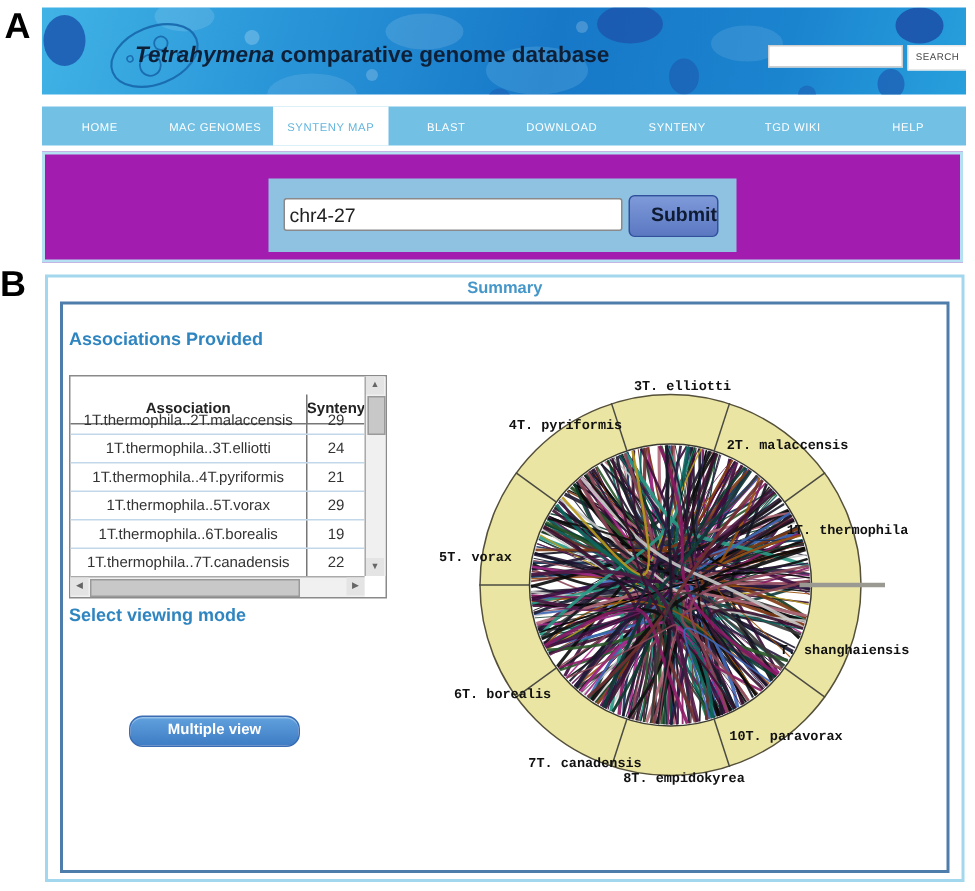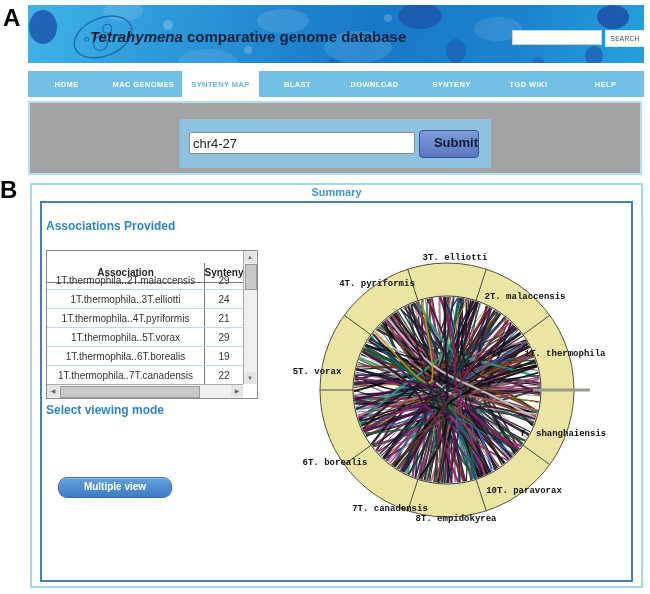--- a/index.html
+++ b/index.html
@@ -16,25 +16,25 @@
   .header-title{position:absolute;left:62px;top:23px;font-size:15px;font-weight:bold;color:#0e2038;white-space:nowrap;}
   .header-title .it{font-style:italic;}
   .header-search{position:absolute;left:484px;top:25px;width:84px;height:13px;border:1px solid #cfcfcf;
     background:#fff;font-size:9px;padding:0 2px;}
   .header-search-btn{position:absolute;left:577px;top:25px;width:38px;height:15px;background:#fff;
     border:1px solid #e8e8e8;font-size:6.5px;color:#4a4a4a;text-align:center;line-height:15px;letter-spacing:.3px;}
 
   
   .nav{position:absolute;left:28px;top:71px;width:616px;height:26px;background:#72c1e5;display:flex;}
   .nav-tab{flex:1;display:flex;align-items:center;justify-content:center;color:#fff;
-    font-size:7.5px;font-weight:bold;letter-spacing:.4px;cursor:pointer;white-space:nowrap;}
+    font-size:7.5px;font-weight:normal;letter-spacing:.4px;cursor:pointer;white-space:nowrap;}
   .nav-tab.active{background:#fff;color:#63b5dd;}
 
   
-  .panelA-box{position:absolute;left:28px;top:101px;width:610px;height:70px;border:2px solid #b5e0f2;background:#a3a3a3;}
+  .panelA-box{position:absolute;left:28px;top:101px;width:610px;height:70px;border:2px solid #b5e0f2;background:#a21caf;}
   .query-box{position:absolute;left:149px;top:16px;width:312px;height:49px;background:#8fc2e0;}
   .query-input{position:absolute;left:10px;top:13px;width:218px;height:20px;border:1px solid #8a8a8a;
     border-radius:2px;font-size:13px;color:#222;padding:0 3px;background:#fff;font-family:"Liberation Sans",sans-serif;}
   .submit-btn{position:absolute;left:240px;top:11px;width:58px;height:26px;
     background:linear-gradient(#7e9ad9,#5b78c2);border:1px solid #33509f;border-radius:4px;
     font-size:13px;font-weight:bold;color:#0e1b33;text-align:right;line-height:24px;cursor:pointer;}
 
   
   .panelB-outer{position:absolute;left:30px;top:183px;width:609px;height:401px;border:2px solid #a3d7ee;background:#fff;}
   .summary-title{position:absolute;top:1px;left:0;right:0;text-align:center;color:#4596c9;font-weight:bold;font-size:11px;}
@@ -57,21 +57,21 @@
   .hscroll{position:absolute;left:0;bottom:0;width:196px;height:13px;background:#f0f0f0;border-top:1px solid #aaa;}
   .hs-btn{position:absolute;top:0;width:12px;height:12px;background:#e4e4e4;color:#666;font-size:6px;text-align:center;line-height:12px;cursor:pointer;}
   .hs-left{left:0;} .hs-right{right:0;}
   .hs-thumb{position:absolute;top:1px;left:13px;width:138px;height:10px;background:#c8c8c8;border:1px solid #9a9a9a;cursor:pointer;}
 
   
   .view-btn{position:absolute;left:16px;width:112px;height:19px;border-radius:9px;
     background:linear-gradient(#60a1dd,#3f7cc4);border:1px solid #3a6cb4;color:#fff;
     font-size:10px;font-weight:bold;text-align:center;line-height:18px;cursor:pointer;
     box-shadow:inset 0 1px 0 rgba(255,255,255,.35);}
-  #pairwiseBtn{top:248px;} #multipleBtn{top:274px;}
+  #pairwiseBtn{top:248px;} #multipleBtn{top:274px;margin-left:28px;}
 
   
   .circos-wrap{position:absolute;left:248px;top:43px;width:340px;height:300px;}
   .circos-wrap svg{display:block;}
   .ring-label{font-family:"Liberation Mono","DejaVu Sans Mono",monospace;font-weight:bold;font-size:9px;fill:#111;}
 </style>
 </head>
 <body>
 
 <div class="page">

